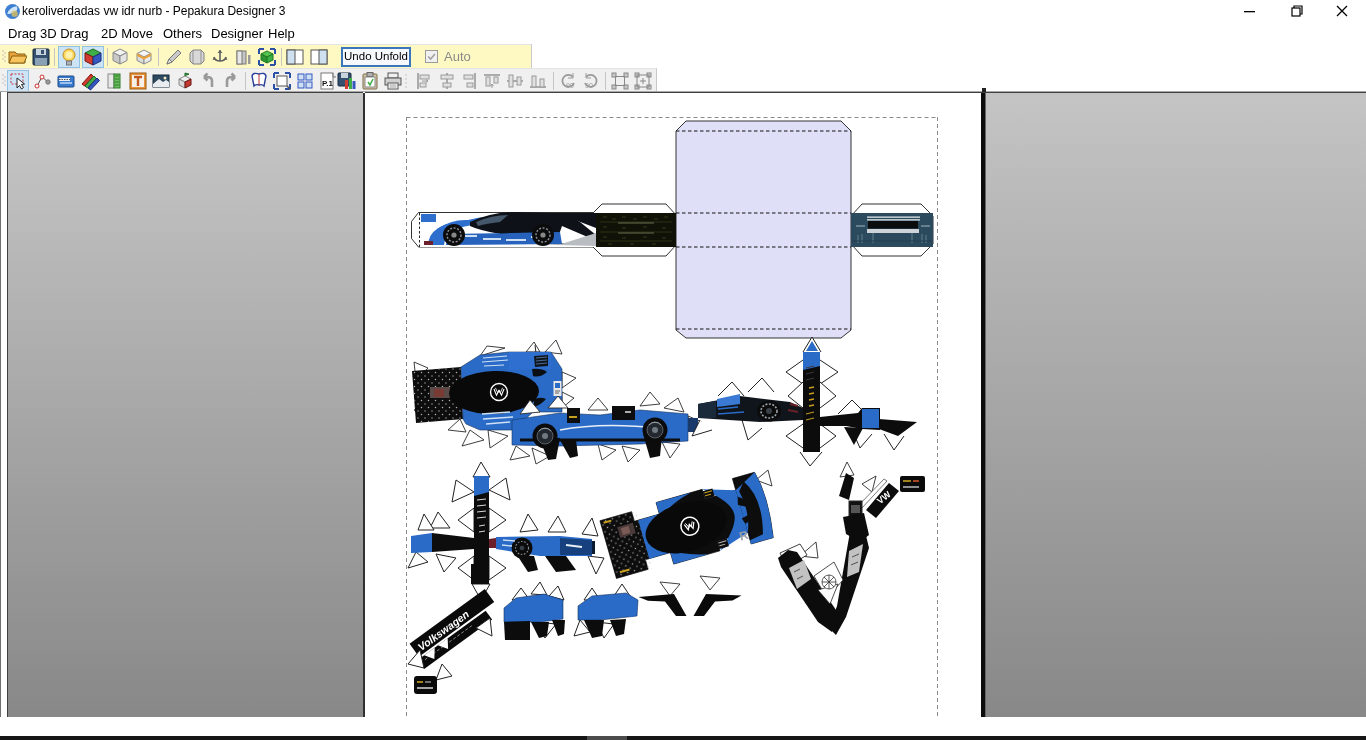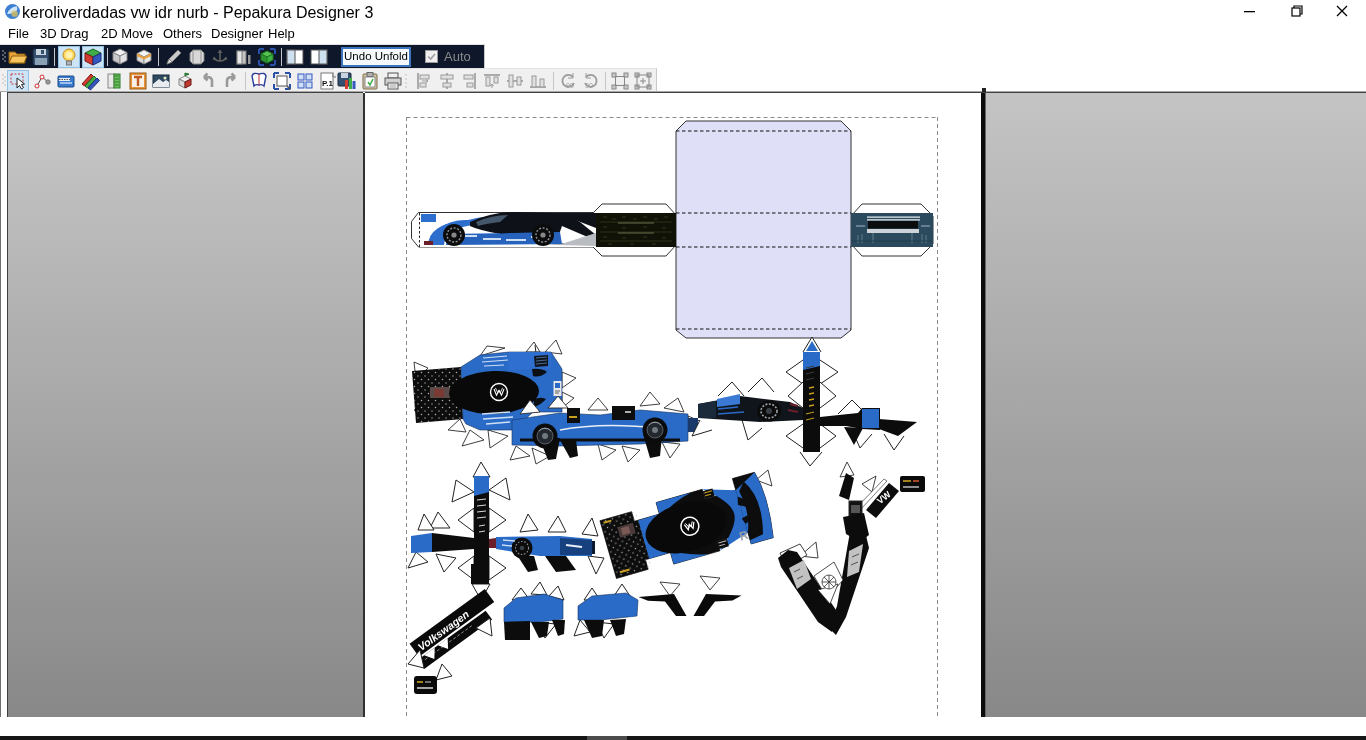--- a/index.html
+++ b/index.html
@@ -1,27 +1,27 @@
 <!DOCTYPE html>
 <html><head>
 <meta charset="utf-8">
 <style>
 * { margin:0; padding:0; box-sizing:border-box; }
 html,body { width:1366px; height:740px; overflow:hidden; font-family:"Liberation Sans", sans-serif; }
 #win { position:relative; width:1366px; height:740px; background:#fff; }
 
 #titlebar { position:absolute; left:0; top:0; width:1366px; height:23px; background:#fff; }
-#title-text { position:absolute; left:22px; top:4px; font-size:16px; color:#000; }
+#title-text { position:absolute; left:22px; top:4px; font-size:12px; color:#000; }
 #appicon { position:absolute; left:4px; top:3px; width:17px; height:17px; }
 .winbtn { position:absolute; top:0; width:46px; height:23px; }
 
 #menubar { position:absolute; left:0; top:23px; width:1366px; height:20px; background:#fff; font-size:13px; color:#000; }
 #menubar span { position:absolute; top:3px; }
 
-#tb1 { position:absolute; left:0; top:44px; width:485px; height:24px; background:#0f172a; border-right:1px solid #c8c8c8; border-top:1px solid #e3e3e3; }
+#tb1 { position:absolute; left:0; top:44px; width:532px; height:24px; background:#fef9c3; border-right:1px solid #c8c8c8; border-top:1px solid #e3e3e3; }
 #tb2 { position:absolute; left:0; top:68px; width:657px; height:24px; background:#f0f0f0; border-right:1px solid #c8c8c8; border-top:1px solid #e3e3e3;padding-left:27px; }
 #tbline { position:absolute; left:0; top:91px; width:1366px; height:1px; background:#a8a8a8; }
 .ic { position:absolute; top:2px; width:20px; height:20px; }
 .sep { position:absolute; top:3px; width:1px; height:18px; background:#c6c6c6; }
 .hl { position:absolute; top:1px; width:22px; height:22px; background:#cde4f7; border:1px solid #92c0e0; }
 #undoUnfoldBtn { position:absolute; left:341px; top:2px; width:70px; height:20px; background:#f5f9fc; border:2px solid #3b76bc; font-size:11.5px; color:#000; text-align:center; line-height:15px; white-space:nowrap; }
 #autoChk { position:absolute; left:425px; top:5px; width:13px; height:13px; background:#f0f0f0; border:1px solid #9a9a9a; }
 #autoLbl { position:absolute; left:444px; top:4px; font-size:13px; color:#8a8a8a; }
 
 #main { position:absolute; left:0; top:92px; width:1366px; height:625px; background:#fff; }
@@ -52,21 +52,21 @@
       </svg>
     <svg class="winbtn" style="left:1272px" viewBox="0 0 46 23">
         <rect x="20" y="8" width="8" height="8" fill="none" stroke="#000" stroke-width="1.2"></rect>
         <path d="M22 8 V6 H30 V14 H28" fill="none" stroke="#000" stroke-width="1.2"></path>
       </svg>
     <svg class="winbtn" style="left:1319px" viewBox="0 0 46 23">
         <path d="M18 6 L28 16 M28 6 L18 16" stroke="#000" stroke-width="1.3"></path>
       </svg>
   </div>
   <div id="menubar">
-    <span style="left:8px">File</span>
+    <span style="left:8px">Drag</span>
     <span style="left:40px">3D Drag</span>
     <span style="left:101px">2D Move</span>
     <span style="left:163px">Others</span>
     <span style="left:211px">Designer</span>
     <span style="left:268px">Help</span>
   </div>
   <div id="tb1">
     <svg class="ic" style="left:2px;top:4px;width:4px;height:16px" viewBox="0 0 4 16">
         <circle cx="1" cy="2" r="0.8" fill="#bbb"></circle>
         <circle cx="3" cy="4" r="0.8" fill="#bbb"></circle>

